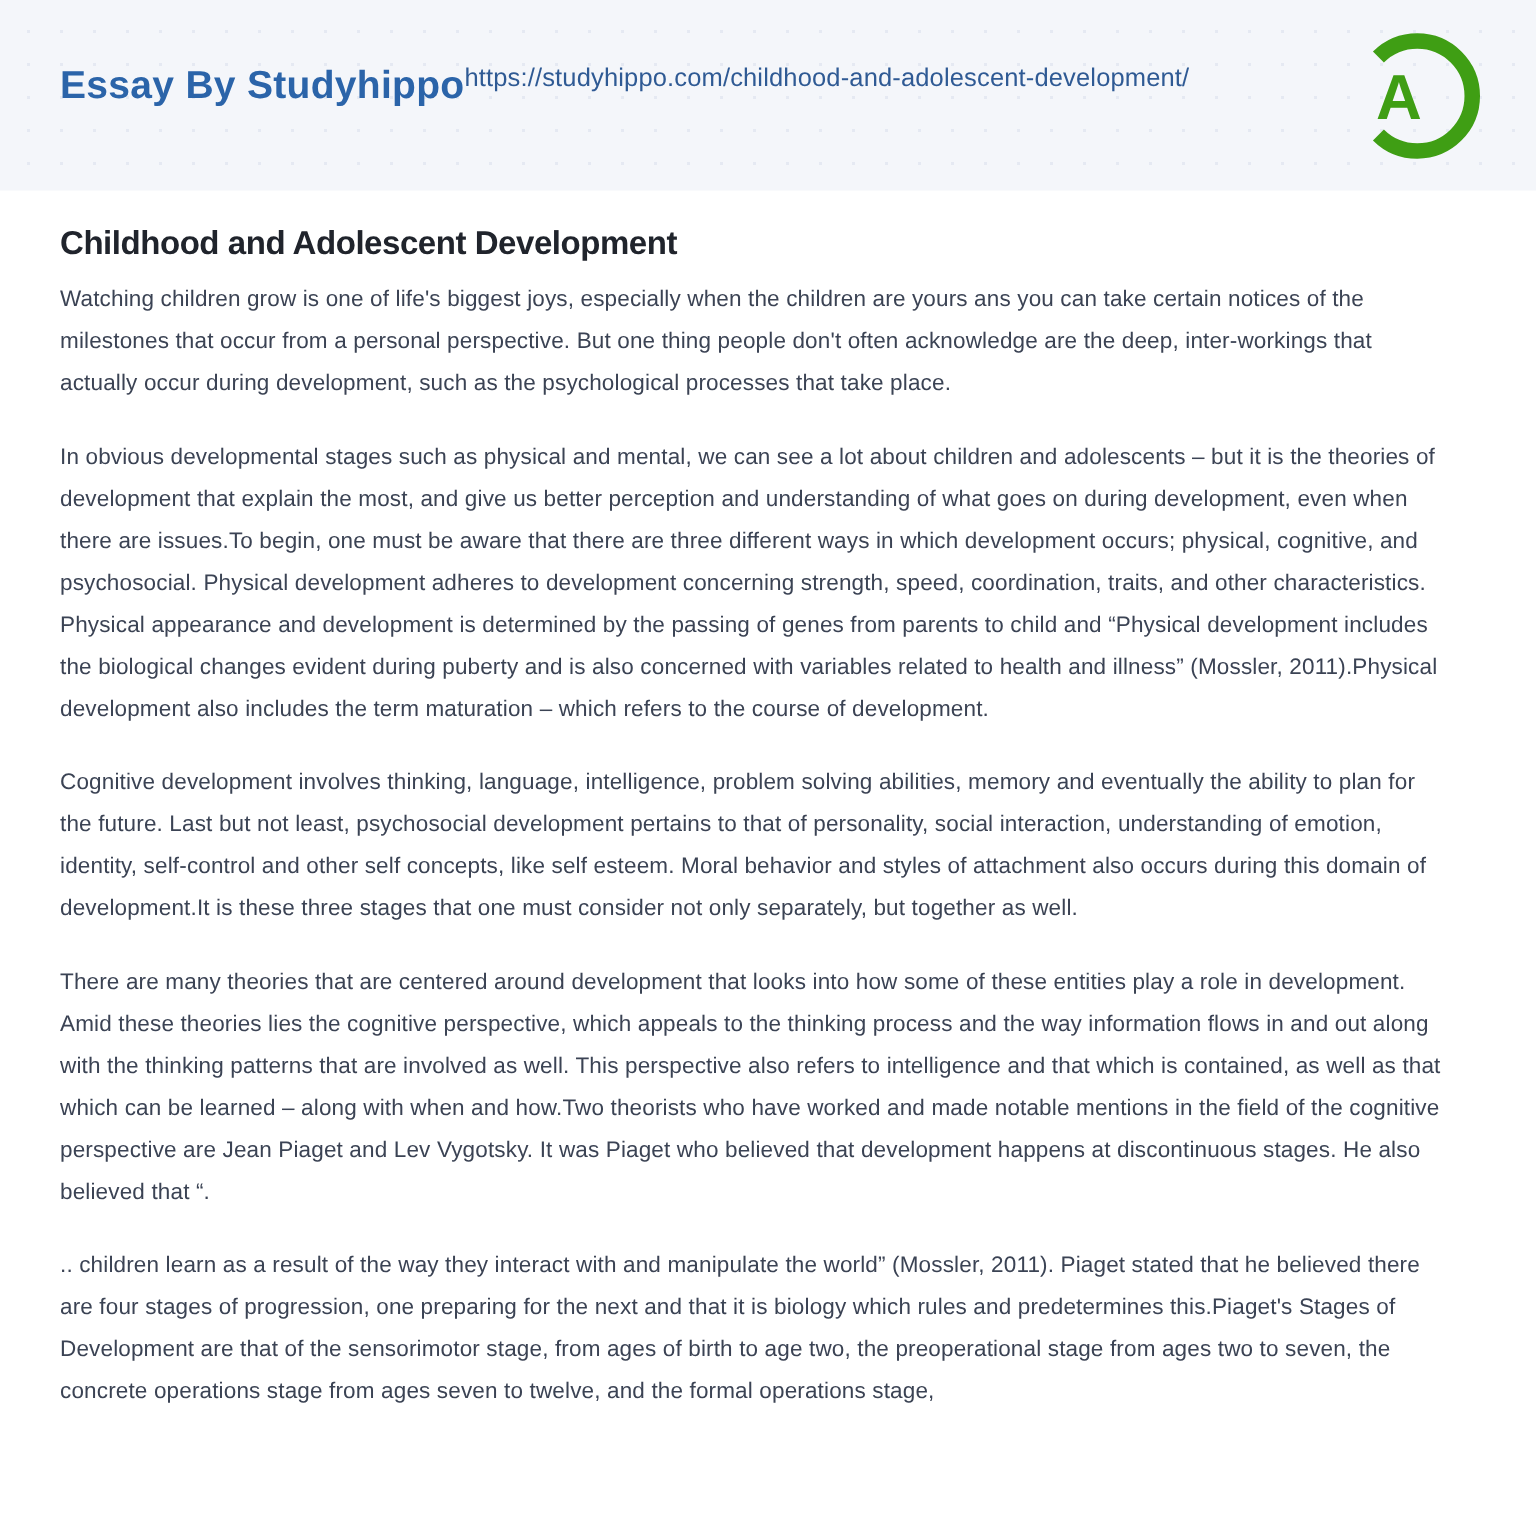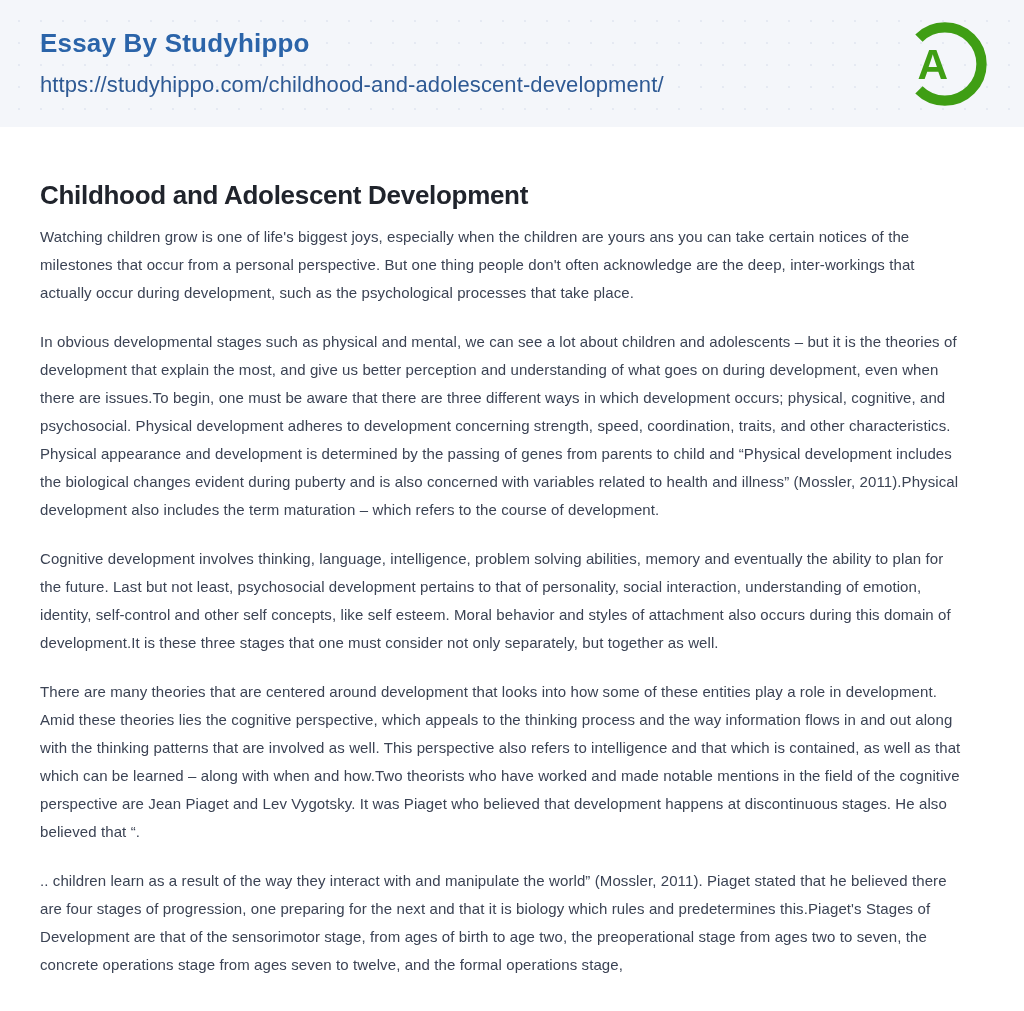--- a/index.html
+++ b/index.html
@@ -21,48 +21,47 @@
     height: 127px;
     background-color: #f4f6fa;
     background-image: radial-gradient(circle, rgba(100,120,170,0.10) 1.1px, transparent 1.2px);
     background-size: 22px 22px;
     background-position: 8px 10px;
     display: flex;
     align-items: center;
     justify-content: space-between;
     padding: 0 34px 0 40px;
   }
-  .header-text { display: flex; flex-direction: column; }
+  .header-text { display: flex; flex-direction: row; }
   .site-title {
     color: #2b64a9;
     font-size: 26px;
     font-weight: 700;
     letter-spacing: 0.2px;
     line-height: 1.1;
     margin-bottom: 14px;
   }
   .site-url {
     color: #2f5a94;
-    font-size: 22px;
+    font-size: 17px;
     font-weight: 500;
     letter-spacing: 0.1px;
   }
   .logo { width: 94px; height: 94px; flex: 0 0 auto; }
   .content {
     padding: 22px 40px 0 40px;
     max-width: 1006px;
   }
   .article-title {
     color: #20242c;
-    font-size: 26px;
+    font-size: 22px;
     font-weight: 800;
     letter-spacing: -0.3px;
     line-height: 1.15;
     margin-bottom: 12px;
-    margin-top: 32px;
   }
   .article-body p {
     color: #3b4354;
     font-size: 15px;
     line-height: 28px;
     letter-spacing: 0.1px;
     margin: 0 0 21px 0;
     max-width: 946px;
   }
 </style>

